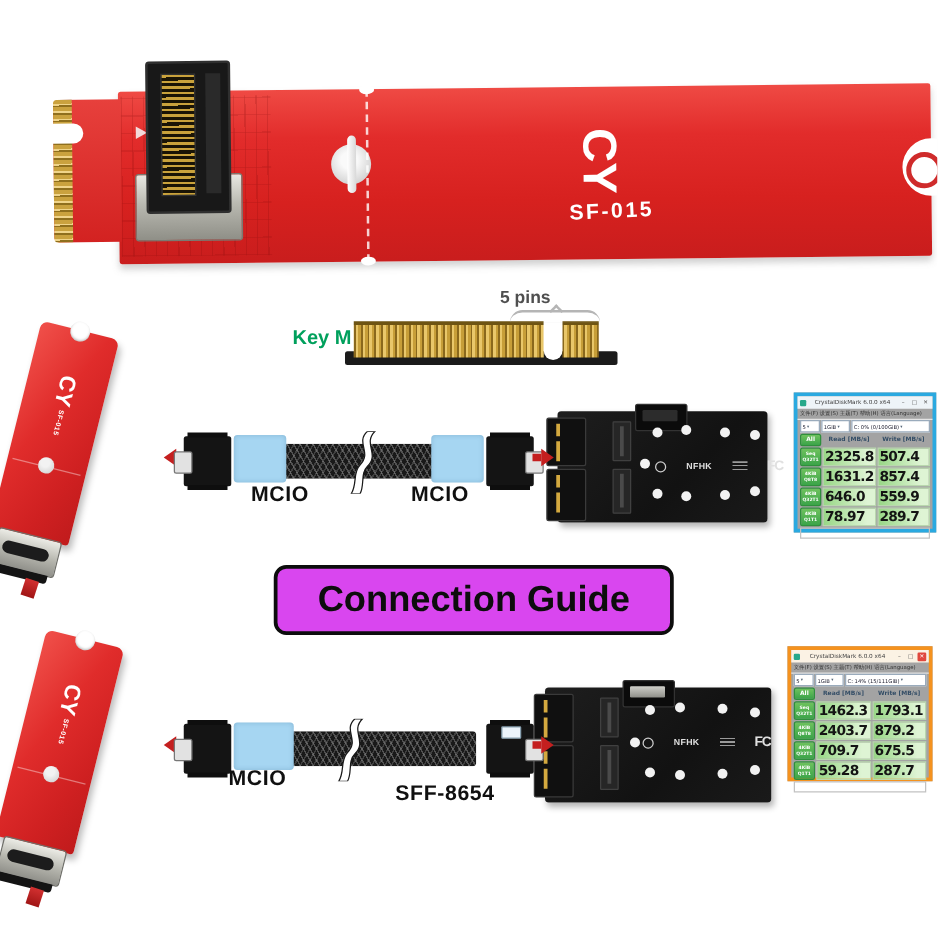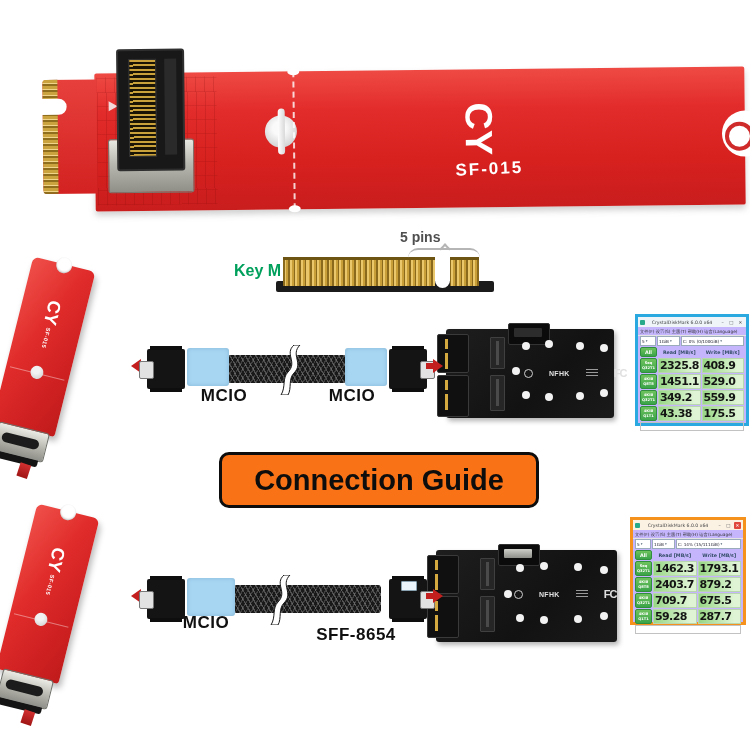--- a/index.html
+++ b/index.html
@@ -126,21 +126,21 @@
   .bb-dot{position:absolute;width:8px;height:8px;background:#f2f2f2;border-radius:50%;}
   .bb-brand{position:absolute;left:78px;top:34px;width:88px;height:20px;display:flex;align-items:center;gap:16px;color:#e0e0e0;}
   .bb-circ{width:7px;height:7px;border:1px solid #cfcfcf;border-radius:50%;flex:none;}
   .bb-nfhk{font:700 7px "Liberation Sans",sans-serif;letter-spacing:.3px;}
   .bb-lines{width:12px;height:8px;flex:none;
     background:repeating-linear-gradient(180deg,#9a9a9a 0 1px,transparent 1px 3px);}
   .bb-fc{font:800 11px "Liberation Sans",sans-serif;letter-spacing:-1px;}
   .bb-ce{font:700 9px "DejaVu Sans",sans-serif;}
 
   
-  .cdm{position:absolute;background:#c4b5fd;border:3px solid var(--ac);display:flex;flex-direction:column;}
+  .cdm{position:absolute;background:#a3a3a3;border:3px solid var(--ac);display:flex;flex-direction:column;}
   #cdm1{left:635px;top:314px;width:108px;height:106px;--ac:#2aa9e0;--tb:#eef4f8;}
   #cdm2{left:630px;top:517px;width:110px;height:102px;--ac:#f5921e;--tb:#fbf2e4;}
   .cdm-tbar{height:10px;background:var(--tb);display:flex;align-items:center;gap:2px;padding:0 2px;flex:none;}
   .cdm-ico{width:5px;height:5px;background:#27a98b;border-radius:1px;flex:none;}
   .cdm-title{flex:1;font-size:4.6px;color:#444;text-align:center;white-space:nowrap;overflow:hidden;}
   .cdm-btn{font-size:4.5px;color:#555;width:7px;text-align:center;line-height:7px;}
   #cdm2 .cdm-btn.close{background:#e0483e;color:#fff;border-radius:1px;}
   .cdm-menu{height:8px;font-size:4.3px;color:#333;display:flex;align-items:center;padding:0 2px;
     white-space:nowrap;overflow:hidden;border-bottom:1px solid #e4e4e4;flex:none;}
   .cdm-sets{height:10px;display:flex;align-items:center;gap:1px;padding:0 2px;flex:none;}
@@ -153,21 +153,21 @@
   .gbtn{background:linear-gradient(180deg,#6ec25d,#3ba449);border:1px solid #2f8f3c;border-radius:2px;color:#fff;
     display:flex;align-items:center;justify-content:center;font-weight:700;}
   .gbtn.all{font-size:4.8px;}
   .gbtn.row{font-size:3.6px;line-height:1.15;white-space:pre-line;text-align:center;}
   .ghead{display:flex;align-items:center;justify-content:center;font-size:4.8px;font-weight:700;color:#334d66;}
   .gval{background:linear-gradient(90deg,#98d786,#def4d4 85%);border:1px solid #b9d7ae;display:flex;
     align-items:center;padding-left:1px;font-weight:700;font-size:11px;color:#141414;letter-spacing:-0.6px;overflow:hidden;}
   .cdm-note{height:7px;margin:0 2px 2px;border:1px solid #c2c2c2;flex:none;}
 
   
-  #guide{left:219px;top:452px;width:314px;height:50px;background:#f97316;border:3.5px solid #0d0d0d;
+  #guide{left:219px;top:452px;width:314px;height:50px;background:#d946ef;border:3.5px solid #0d0d0d;
     border-radius:10px;display:flex;align-items:center;justify-content:center;}
   .guide-text{font:700 29px "Liberation Sans",sans-serif;color:#0d0d0d;}
 </style>
 </head>
 <body>
 
 <div class="stage">
 
   <div class="pcb-main">
     <div class="traces"></div>
@@ -297,33 +297,33 @@
       <span class="cdm-sel w2">1GiB</span>
       <span class="cdm-sel w3">C: 0% (0/100GiB)</span>
     </div>
     <div class="cdm-grid">
       <div class="gbtn all">All</div>
       <div class="ghead">Read [MB/s]</div>
       <div class="ghead">Write [MB/s]</div>
       <div class="gbtn row">Seq
 Q32T1</div>
       <div class="gval">2325.8</div>
-      <div class="gval">408.9</div>
+      <div class="gval">507.4</div>
       <div class="gbtn row">4KiB
 Q8T8</div>
-      <div class="gval">1451.1</div>
-      <div class="gval">529.0</div>
+      <div class="gval">1631.2</div>
+      <div class="gval">857.4</div>
       <div class="gbtn row">4KiB
 Q32T1</div>
-      <div class="gval">349.2</div>
+      <div class="gval">646.0</div>
       <div class="gval">559.9</div>
       <div class="gbtn row">4KiB
 Q1T1</div>
-      <div class="gval">43.38</div>
-      <div class="gval">175.5</div>
+      <div class="gval">78.97</div>
+      <div class="gval">289.7</div>
     </div>
     <div class="cdm-note"></div>
   </div>
 
   <div class="abs" id="guide">
     <span class="guide-text">Connection Guide</span>
   </div>
 
   <div class="vboard" id="vboard2">
     <div class="vb-rot">

